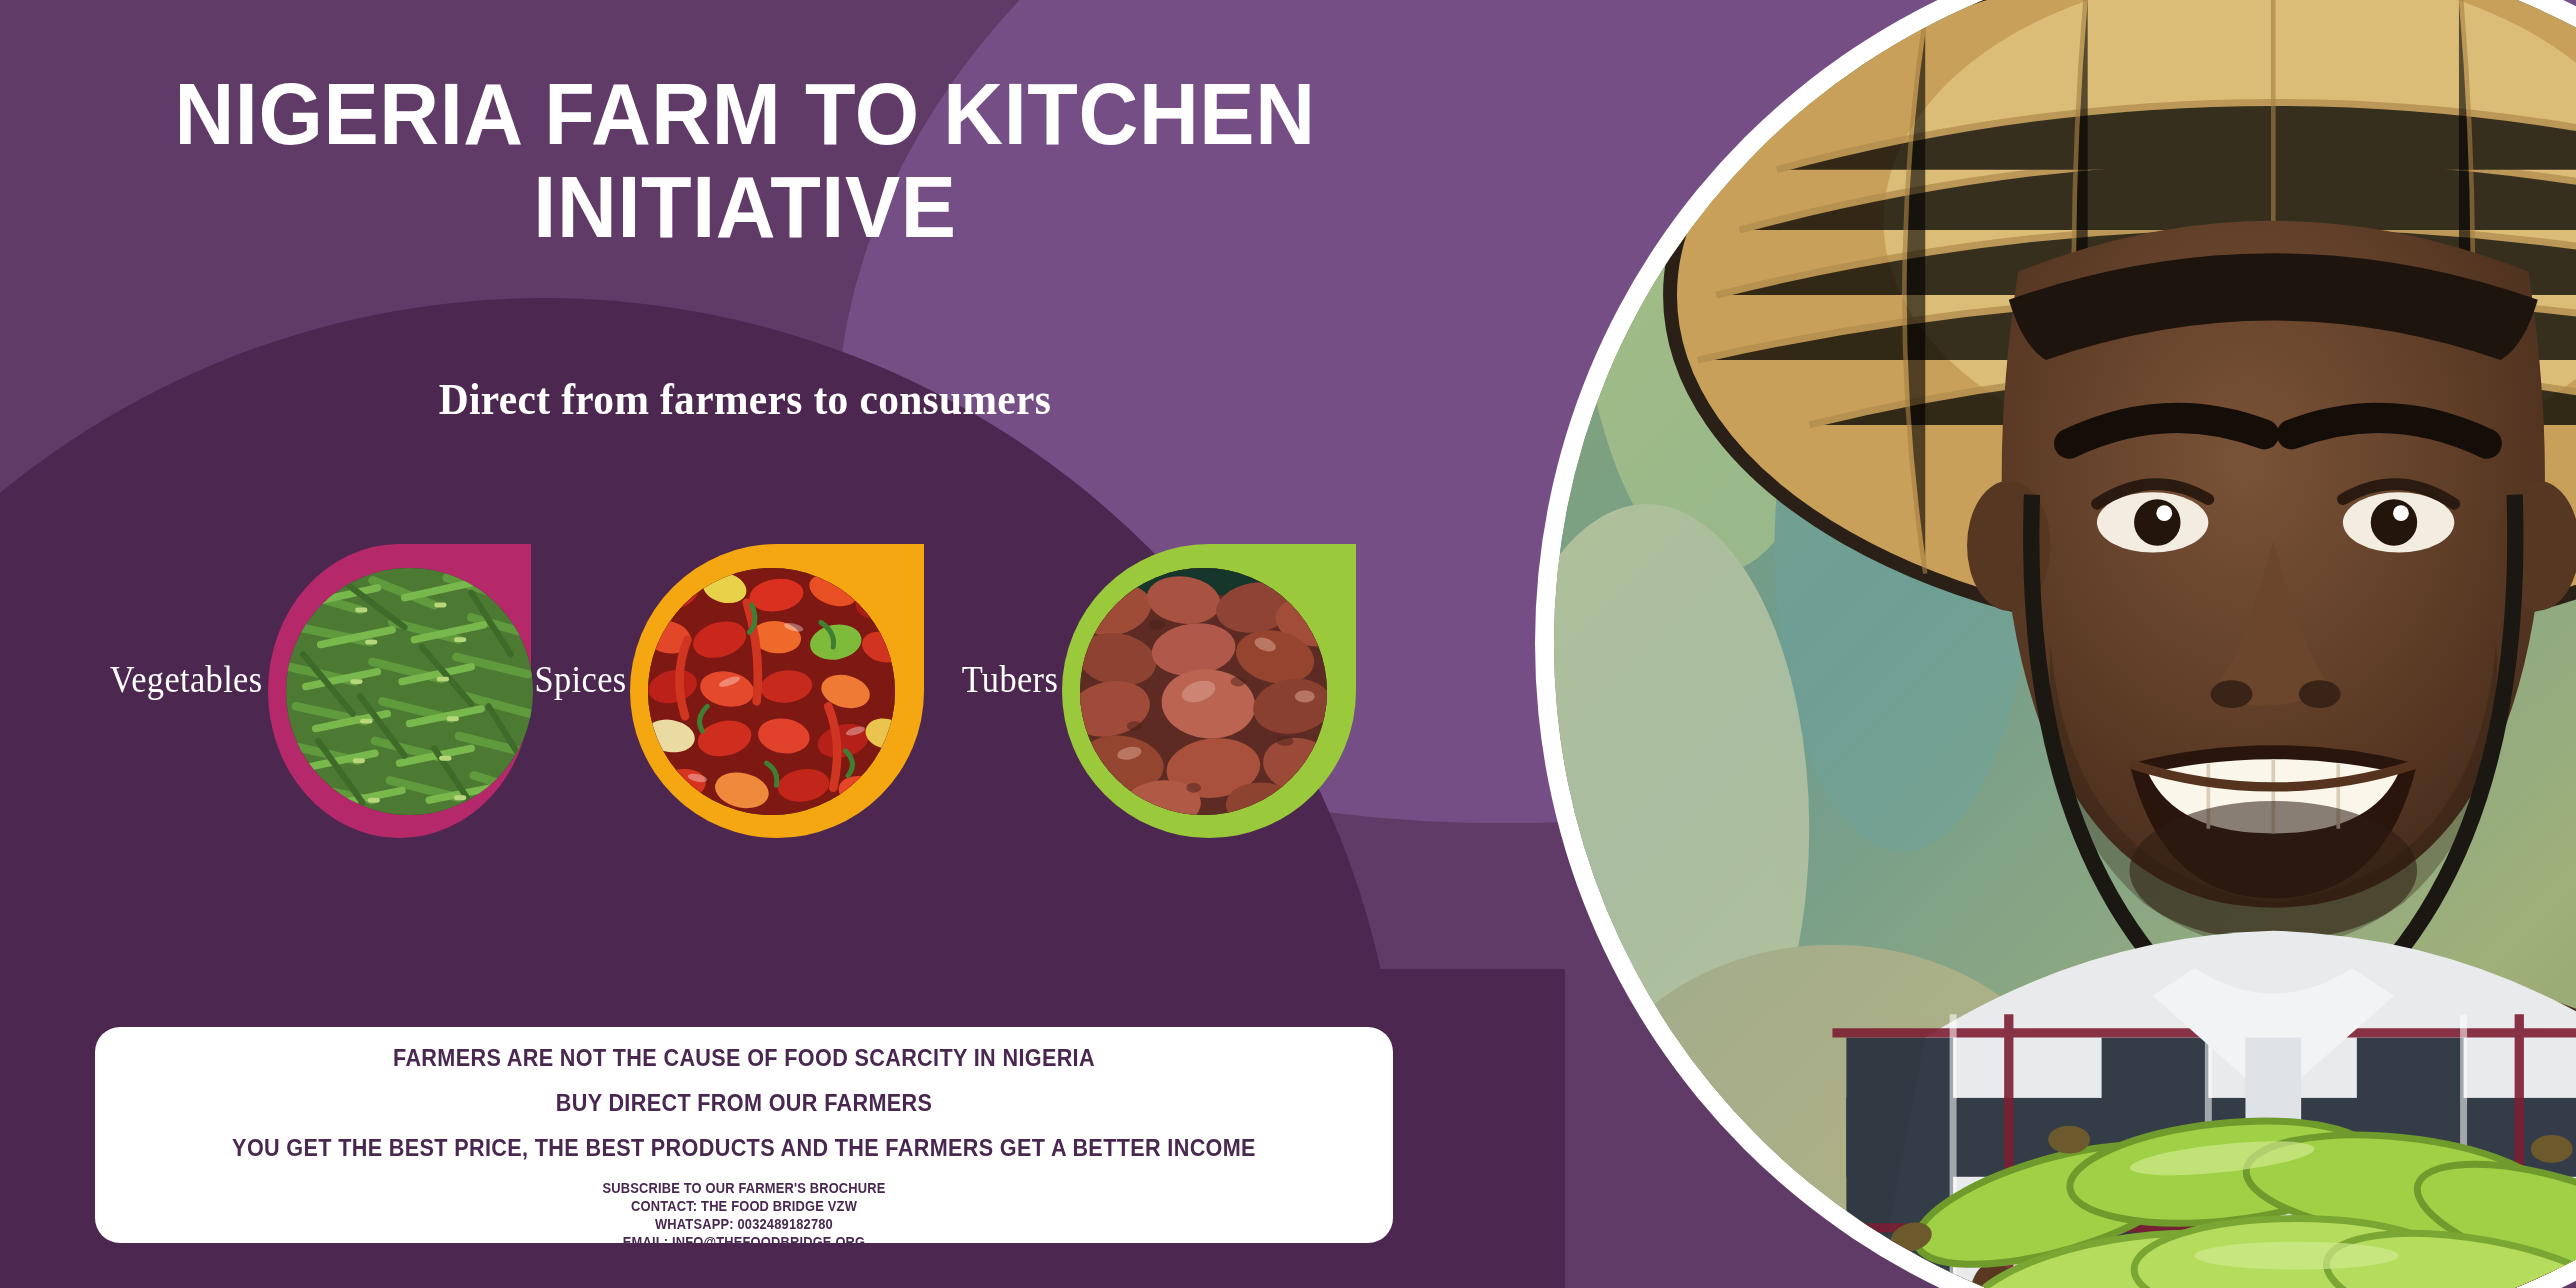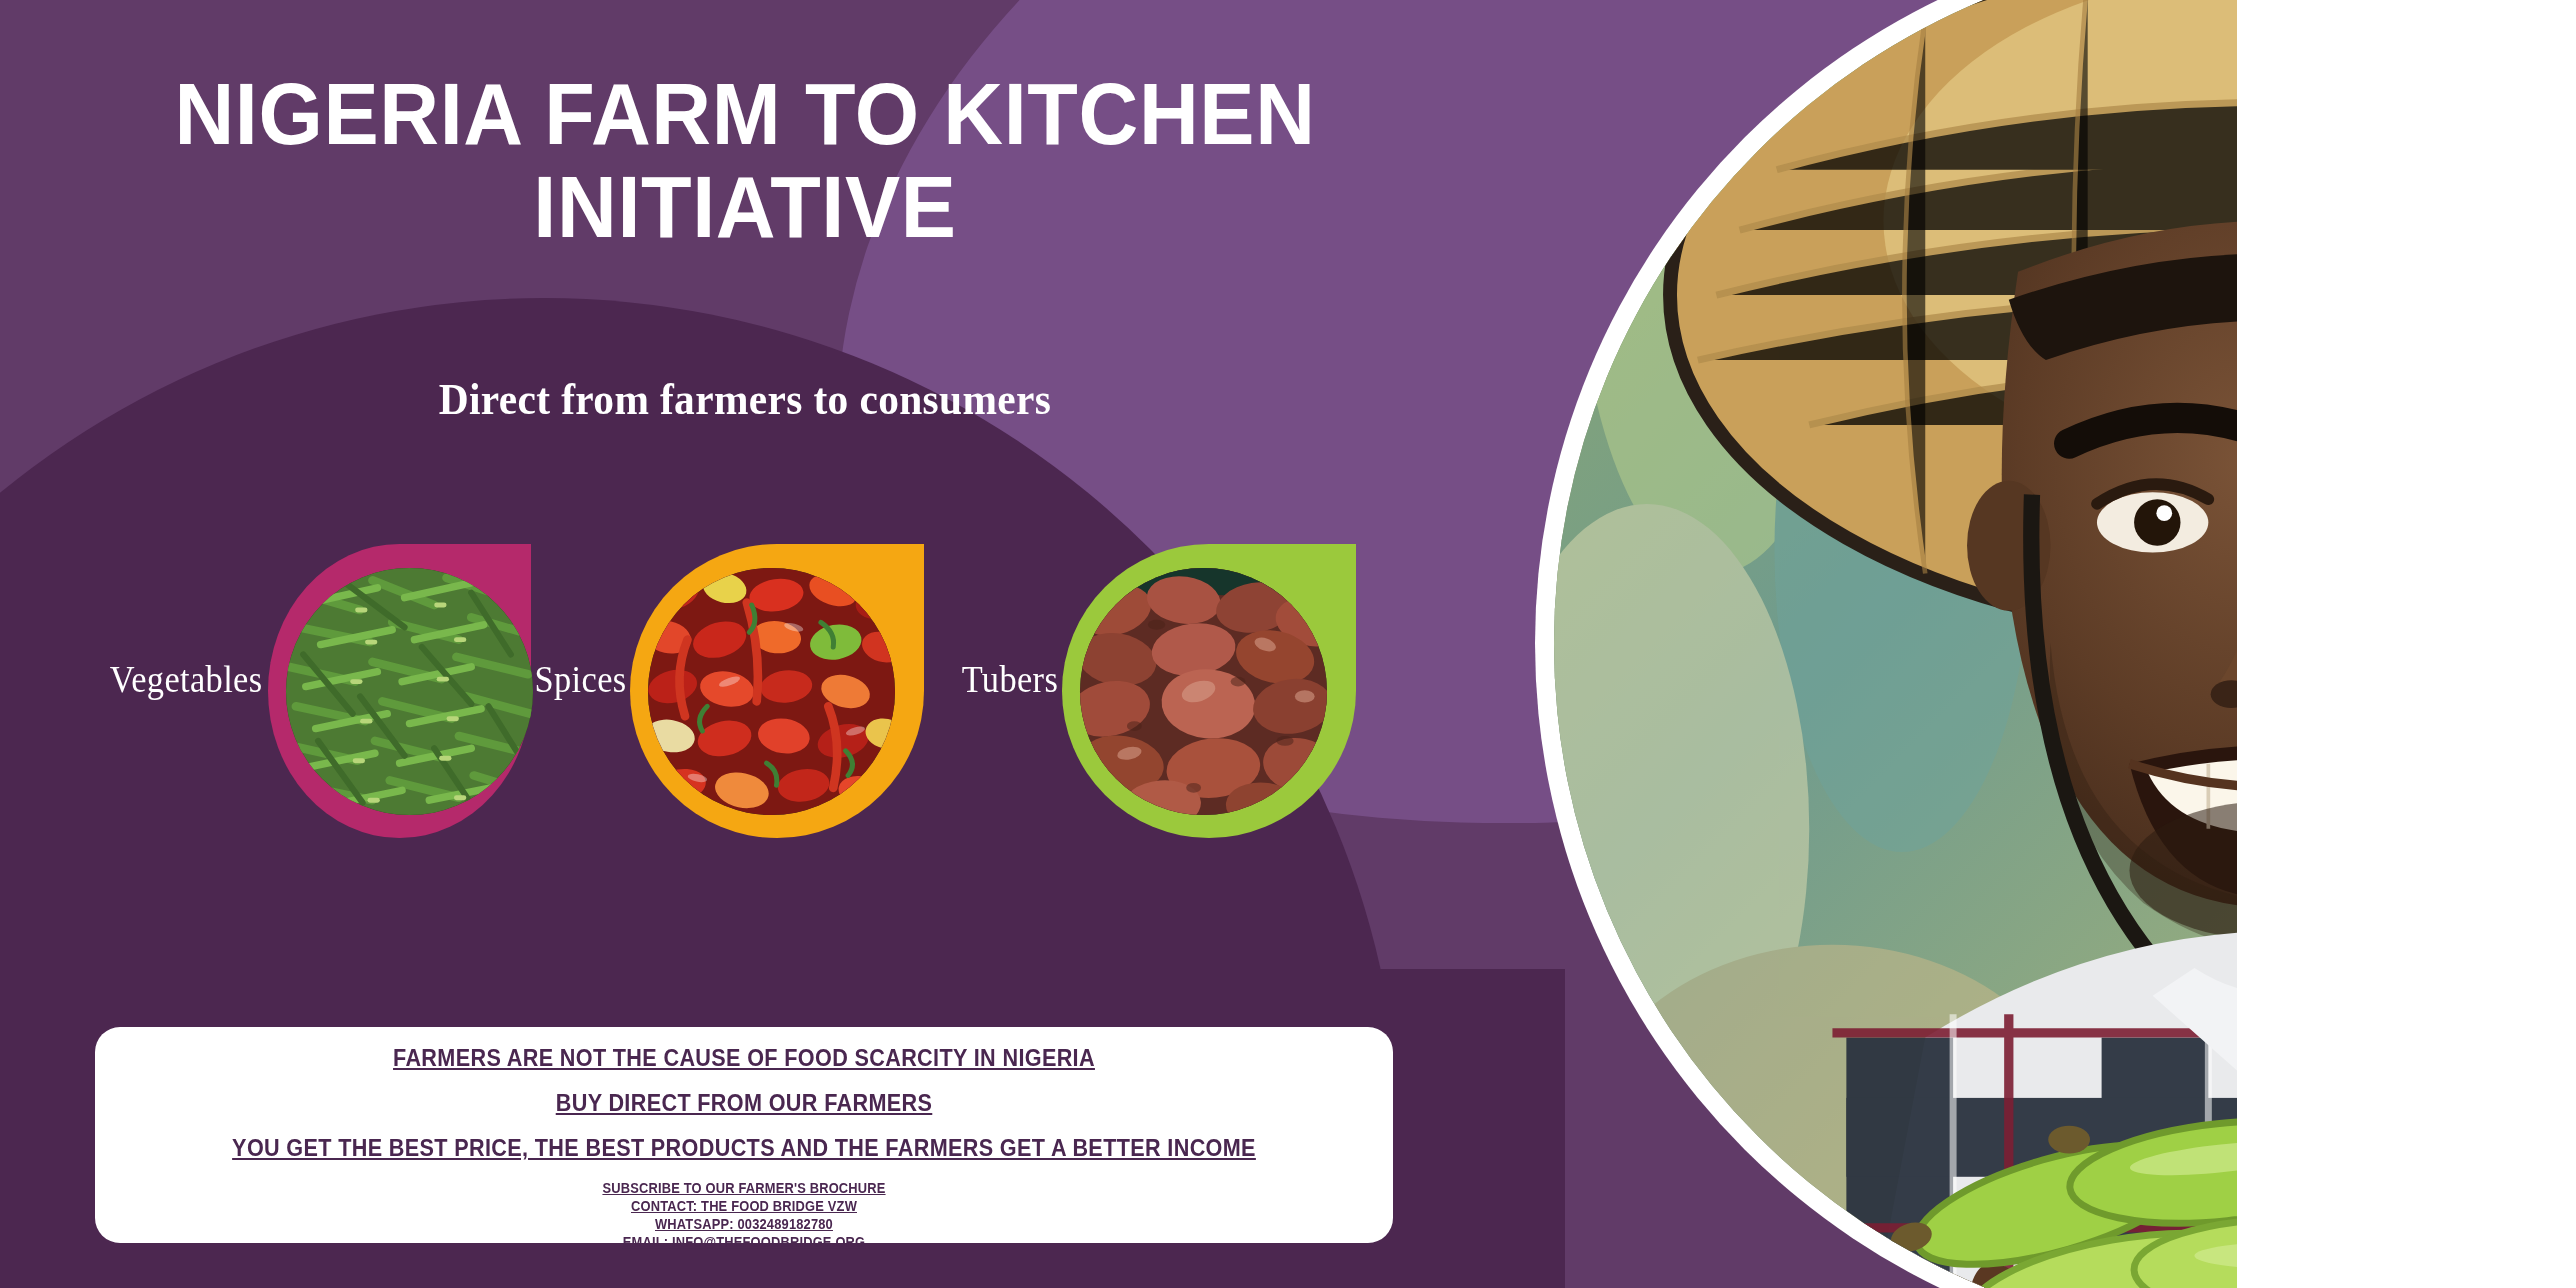--- a/index.html
+++ b/index.html
@@ -1,20 +1,20 @@
 <!DOCTYPE html>
 <html style="font-size:12px"><head>
 <meta charset="utf-8">
 <style>
   html,body{margin:0;padding:0;background:#fff;}
   body{font-family:"Liberation Sans",sans-serif;}
 
   .banner{
     position:relative;
-    width:2237px;height:1288px;
+    width:2576px;height:1288px;
     overflow:hidden;
     background:#613B68;
   }
 
   
   .bg-light-wedge{
     position:absolute;
     top:-313px; left:812px;
     width:1789px; height:1118px;
     background:#764E86;
@@ -122,21 +122,20 @@
   .card{
     position:absolute;
     left:95px; top:1027px;
     width:1298px; height:216px;
     background:#FFFFFF;
     border-radius:25px;
     box-sizing:border-box;
     padding:19.4px 18px 0 18px;
     text-align:center;
     color:#4A2750;
-    text-decoration:underline;
   }
   .card-line{
     font-family:"Liberation Sans",sans-serif;
     font-weight:bold;
     text-transform:uppercase;
     letter-spacing:0.4px;
     transform:scaleX(0.9);
   }
   .card-line.l1{font-size:24px;line-height:1;margin-bottom:21px;}
   .card-line.l2{font-size:24px;line-height:1;margin-bottom:21px;}

